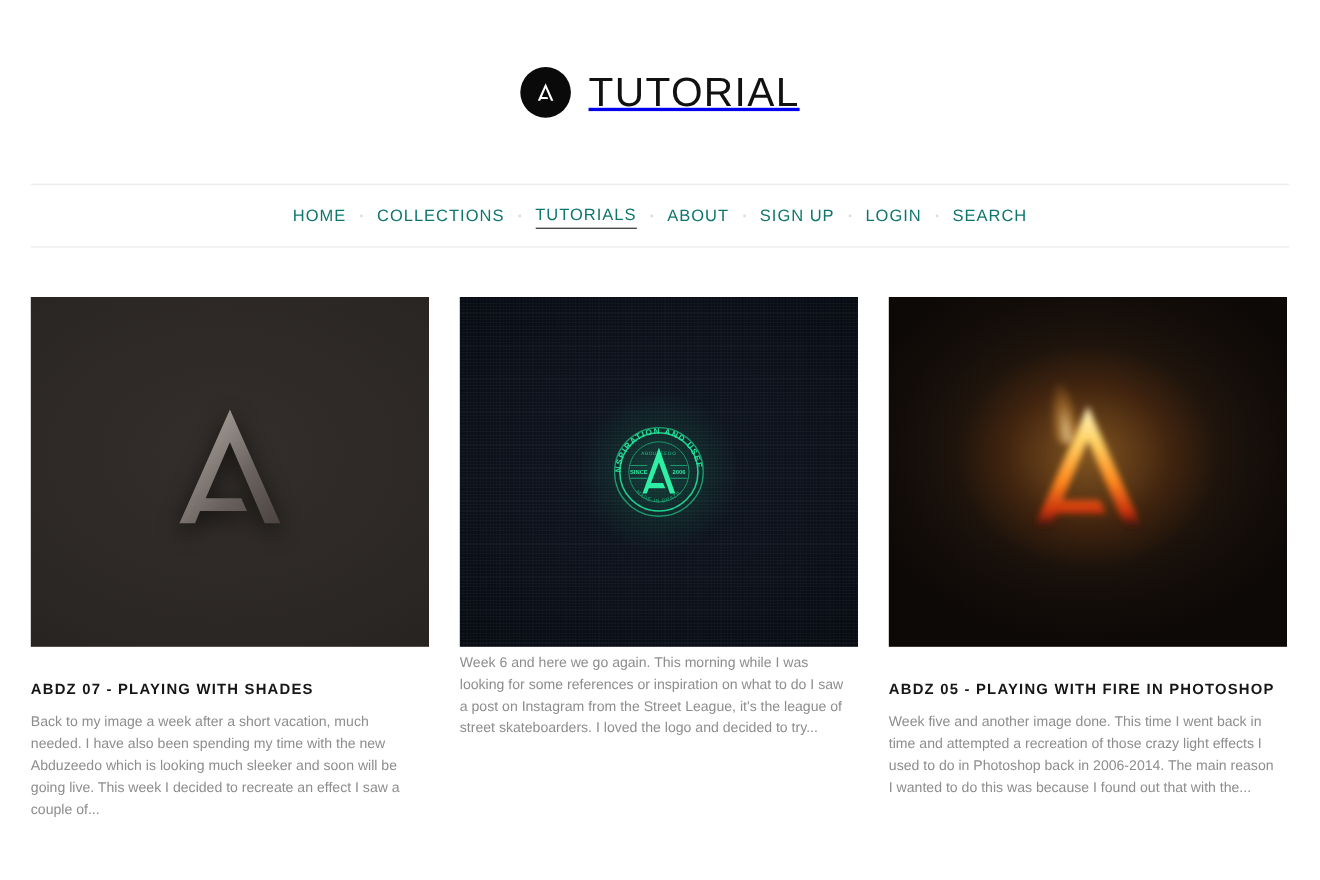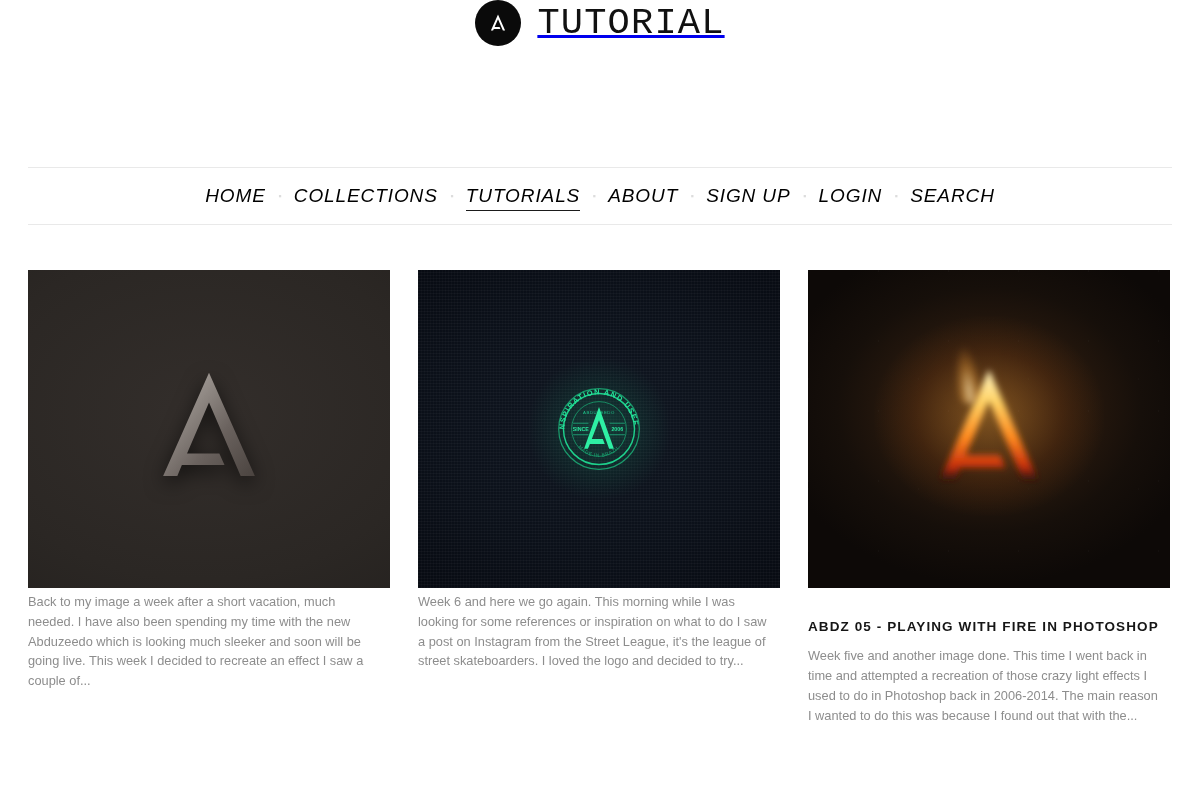--- a/index.html
+++ b/index.html
@@ -9,23 +9,22 @@
     background: #ffffff;
     font-family: "Liberation Sans", sans-serif;
     -webkit-font-smoothing: antialiased;
   }
   .page { width: 1200px; height: 800px; position: relative; overflow: hidden; background:#fff; }
 
   
   .masthead {
     height: 167px;
     display: flex;
-    align-items: flex-start;
+    align-items: center;
     justify-content: center;
-    font-family: Liberation Mono, monospace;
   }
   .brand { display: flex; align-items: center; gap: 16px; }
   .brand-mark {
     width: 46px; height: 46px; border-radius: 50%;
     background: #0a0a0a;
     display: flex; align-items: center; justify-content: center;
     flex: 0 0 auto;
   }
   .brand-mark svg { display: block; }
   .brand-word {
@@ -40,27 +39,26 @@
   
   .nav-wrap {
     margin: 0 28px;
     border-top: 1px solid #e9e9e9;
     border-bottom: 1px solid #e9e9e9;
     height: 58px;
     display: flex; align-items: center; justify-content: center;
   }
   .nav { display: flex; align-items: center; }
   .nav-item {
-    font-size: 19px;
+    font-size: 15px;
     letter-spacing: 0.9px;
-    color: #000000;
+    color: #0f766e;
     text-decoration: none;
     padding: 3px 0;
     white-space: nowrap;
-    font-style: italic;
   }
   .nav-item.active {
     border-bottom: 1.5px solid #1b1b1b;
   }
   .nav-sep {
     width: 28px;
     text-align: center;
     color: #dcdcdc;
     font-size: 9px;
     line-height: 1;
@@ -217,20 +215,21 @@
                 <stop offset="0%" stop-color="#b9b2ad"></stop>
                 <stop offset="35%" stop-color="#8d8681"></stop>
                 <stop offset="62%" stop-color="#6a625e"></stop>
                 <stop offset="100%" stop-color="#4a433f"></stop>
               </linearGradient>
             </defs>
             <path d="M13 4.6 L20.1 20.6 L17.9 20.6 L13 9.2 L9.6 17.1 L14.6 17.1 L15.4 18.9 L8.8 18.9 L8.1 20.6 L5.9 20.6 Z" fill="url(#metal)"></path>
           </svg>
         </span>
       </a>
+      <h2 class="card-title">ABDZ 07 - PLAYING WITH SHADES</h2>
       <p class="card-excerpt">Back to my image a week after a short vacation, much needed. I have also been spending my time with the new Abduzeedo which is looking much sleeker and soon will be going live. This week I decided to recreate an effect I saw a couple of...</p>
     </article>
 
     <article class="card">
       <a class="thumb th-strokes" href="#">
         <span class="weave"></span>
         <span class="badge-glow"></span>
         <span class="badge-wrap">
           <svg width="96" height="96" viewBox="0 0 200 200" aria-hidden="true">
             <defs>

